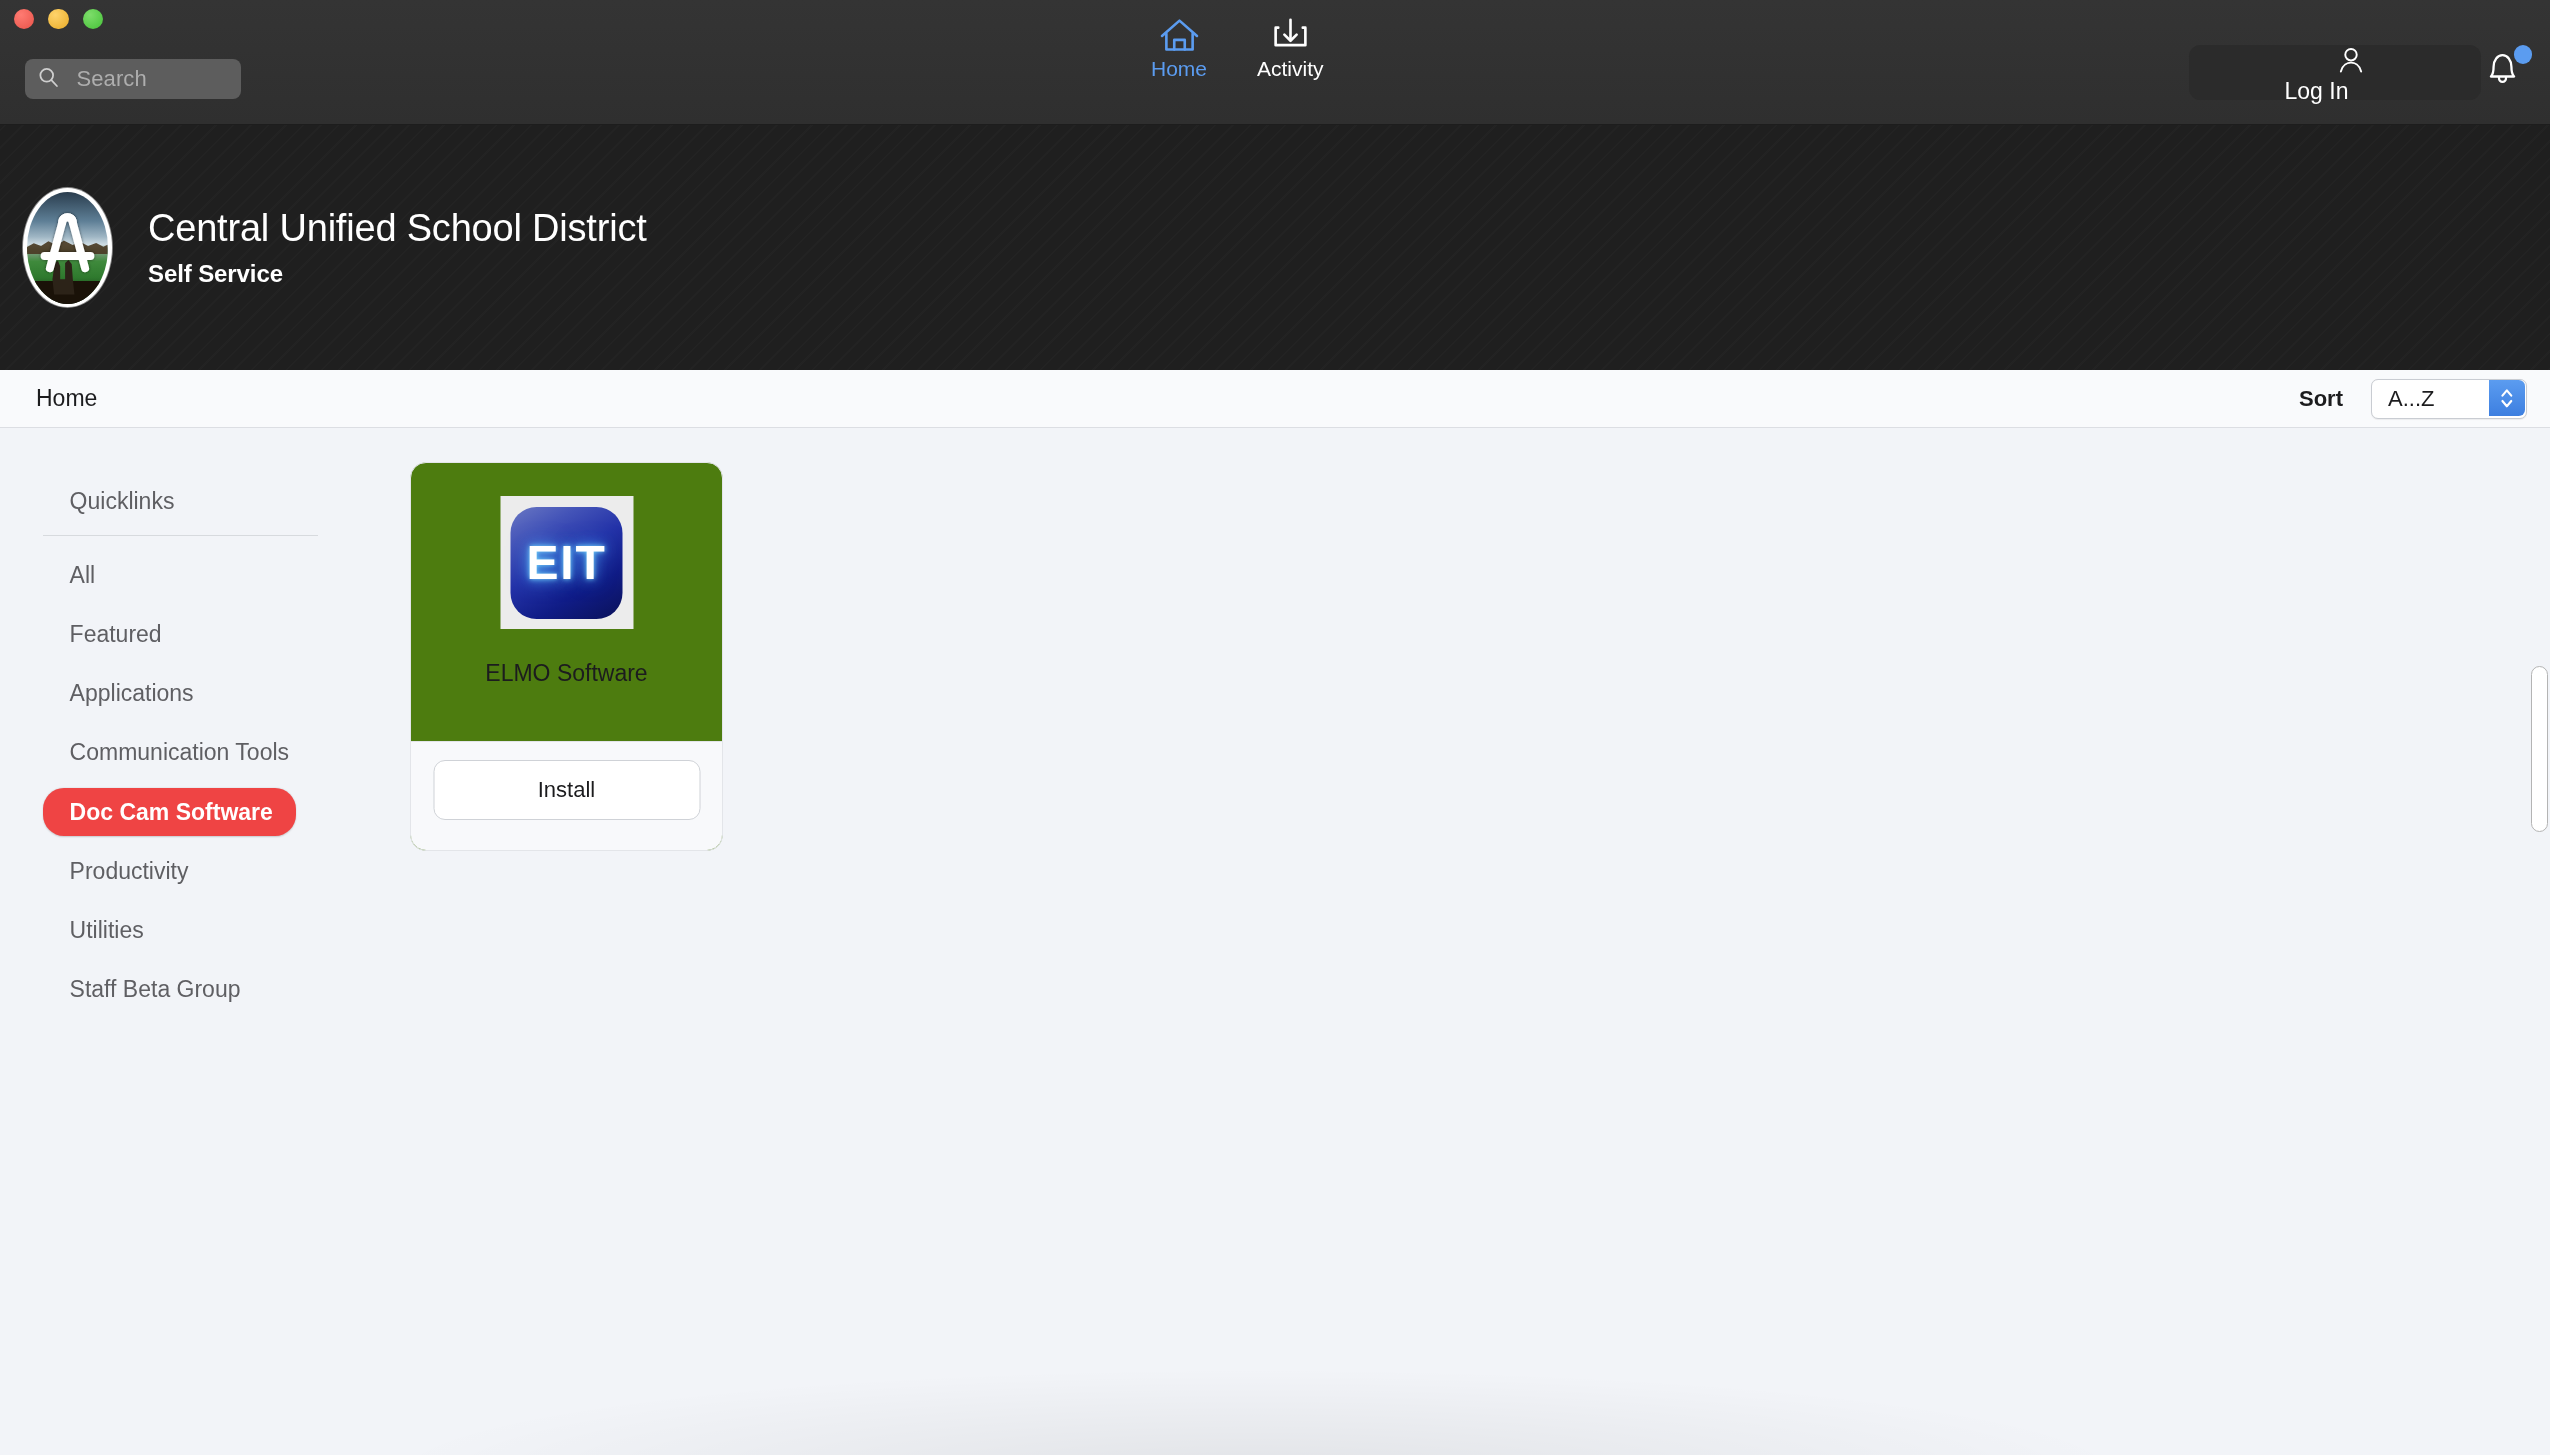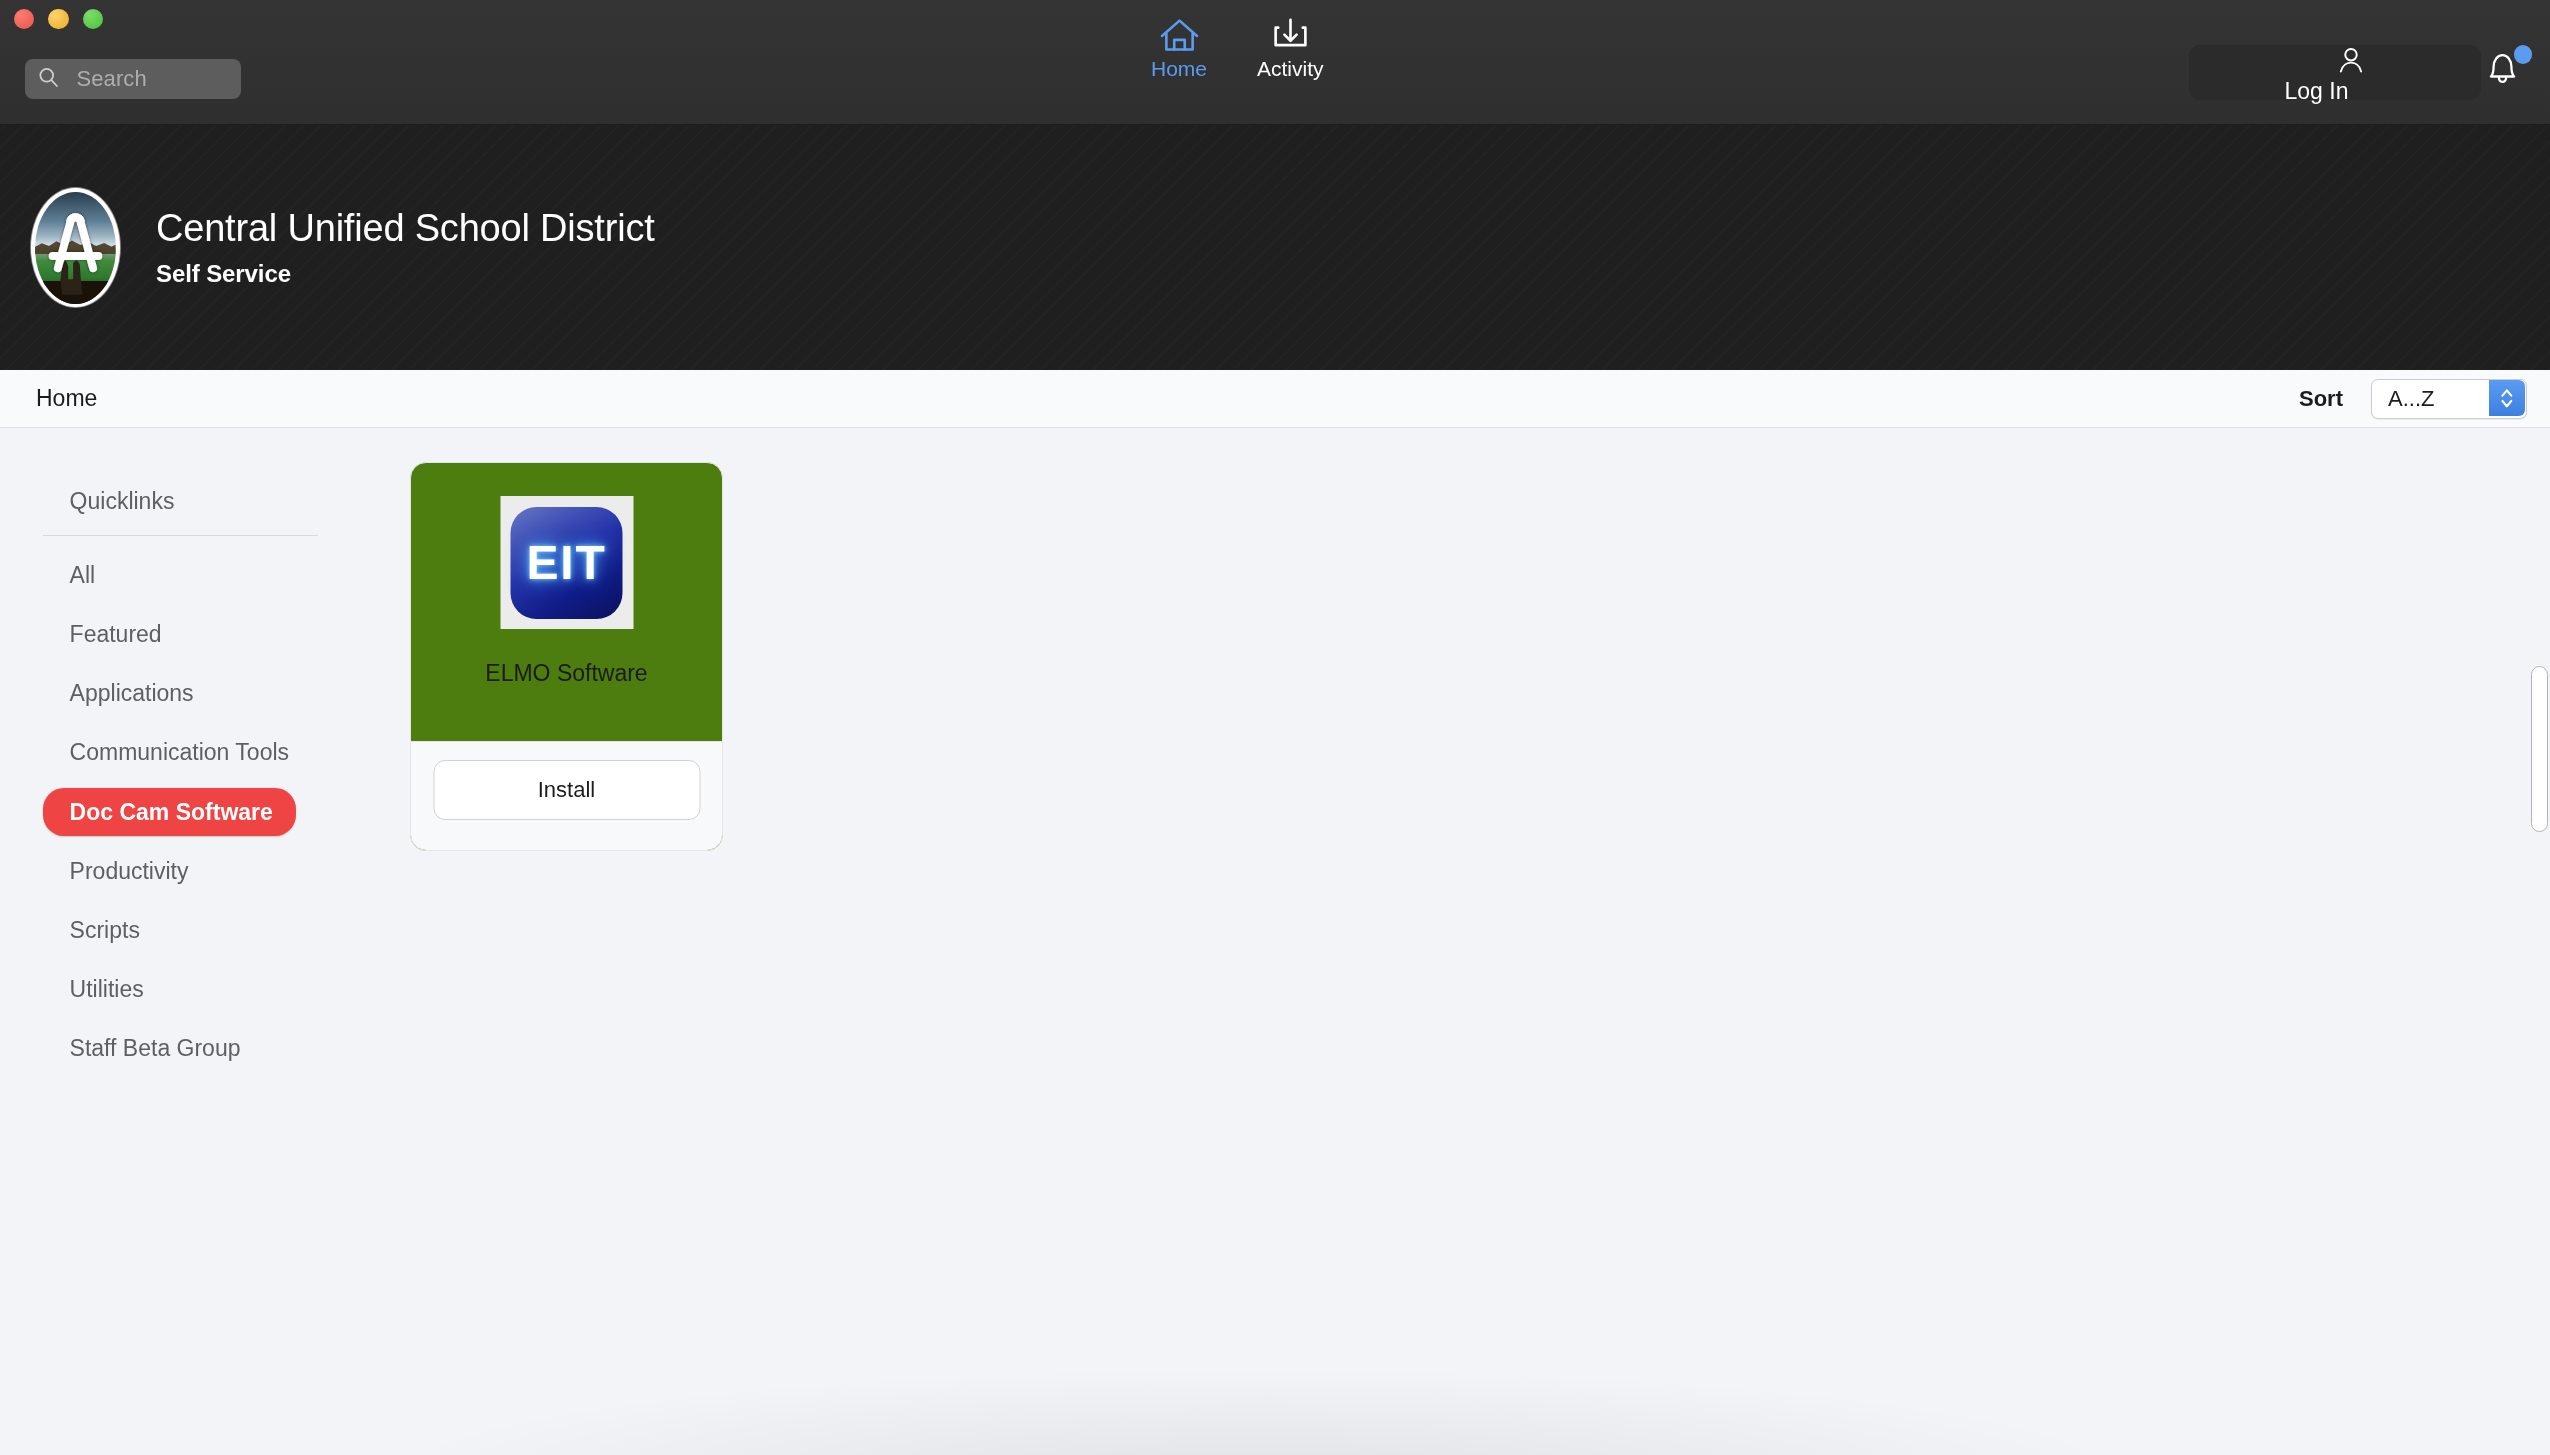--- a/index.html
+++ b/index.html
@@ -128,21 +128,21 @@
       repeating-linear-gradient(
         -45deg,
         rgba(255,255,255,0.016) 0px,
         rgba(255,255,255,0.016) 1.8px,
         rgba(0,0,0,0.0) 1.8px,
         rgba(0,0,0,0.0) 12.4px
       ),
       #1f1f1f;
     display: flex;
     align-items: center;
-    padding-left: 31px;
+    padding-left: 23px;
   }
 
   .brand-logo {
     width: 89px; height: 119px;
     border-radius: 50%;
     background: #ffffff;
     padding: 2.7px;
     position: relative;
     flex: 0 0 auto;
     box-shadow: 0 0 0 0.9px #8a8a8a;
@@ -529,21 +529,20 @@
 
     <nav class="sidebar">
       <div class="side-head">Quicklinks</div>
       <div class="side-list">
         <div><span class="side-item">All</span></div>
         <div><span class="side-item">Featured</span></div>
         <div><span class="side-item">Applications</span></div>
         <div><span class="side-item">Communication Tools</span></div>
         <div><span class="side-item active">Doc Cam Software</span></div>
         <div><span class="side-item">Productivity</span></div>
-        <div><span class="side-item">Scripts</span></div>
         <div><span class="side-item">Utilities</span></div>
         <div><span class="side-item">Staff Beta Group</span></div>
       </div>
     </nav>
 
     <div class="card">
       <div class="card-foot"></div>
       <div class="card-divider"></div>
 
       <div class="card-icon-box">

